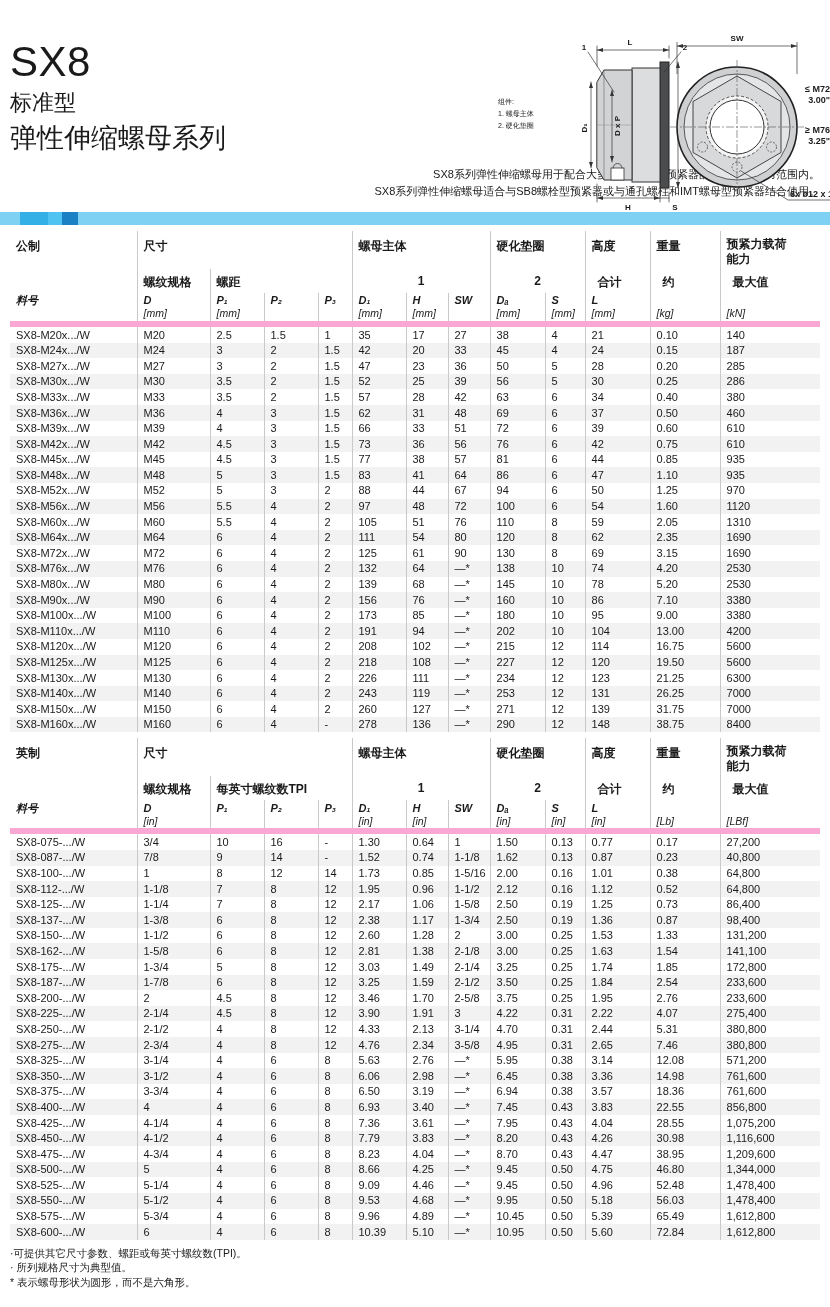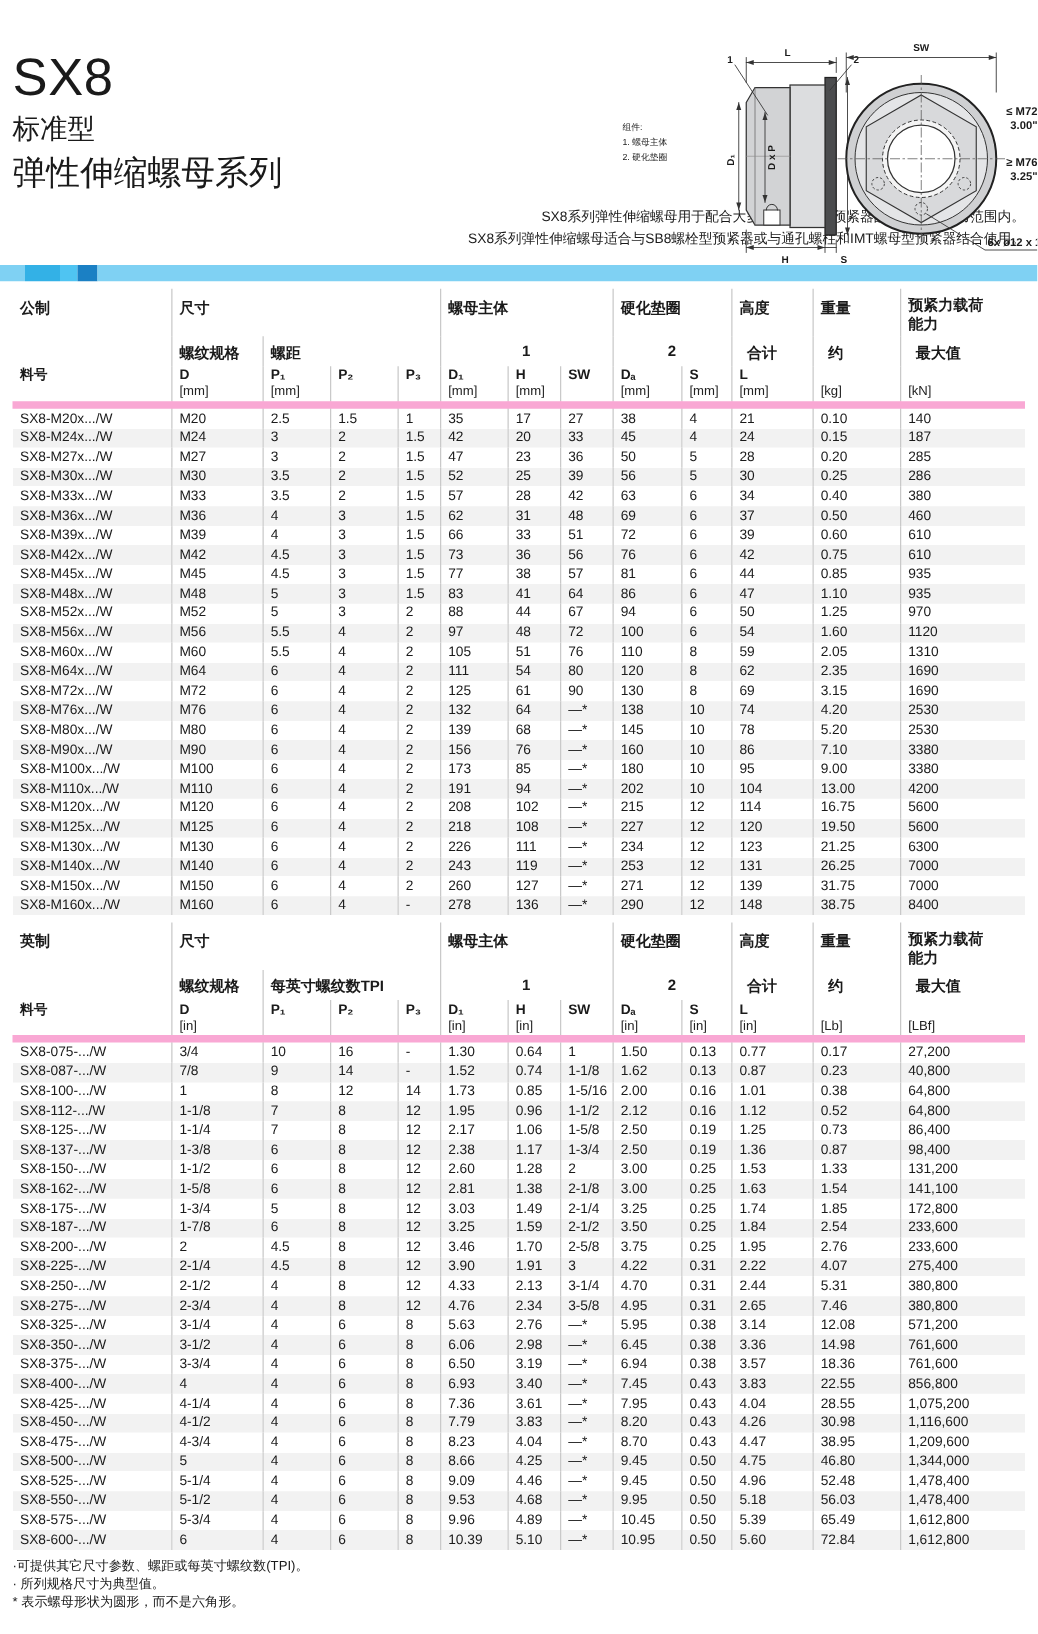--- a/index.html
+++ b/index.html
@@ -47,21 +47,21 @@
     text-align:left; vertical-align:top;
     padding:1.5px 6px;
     white-space:nowrap; overflow:hidden;
   }
   table.data-table th.nb, table.data-table td.nb { border-left:none; }
   thead { border-bottom:6px solid #f9a8d4; }
   tr.grp th { font-size:12px; font-weight:bold; padding:7px 6px 2px 6px; }
   tr.sub th { font-size:12px; font-weight:bold; padding:5px 6px 2px 6px; }
   tr.sub th.ctr { text-align:center; }
   tr.sub th.ind { padding-left:12px; }
-  th.colhead { padding:4px 6px 6px 6px; }
+  th.colhead { padding:4px 6px 6px 6px;font-style:italic; }
   th.colhead .sym { display:block; font-weight:bold; font-size:11px; line-height:1.15; min-height:13px; }
   th.colhead .unit { display:block; font-weight:normal; font-size:10.5px; color:#222; line-height:1.15; }
   .wrap5 { display:inline-block; width:64px; white-space:normal; line-height:1.2;font-family:Liberation Mono, monospace; }
   tbody tr:nth-child(even) { background:#f2f2f2; }
   tbody td { line-height:12.6px; }
 
   
   .footnotes { margin-top:6px; font-size:10.5px; line-height:1.4; color:#1a1a1a; }
 </style>
 </head>

